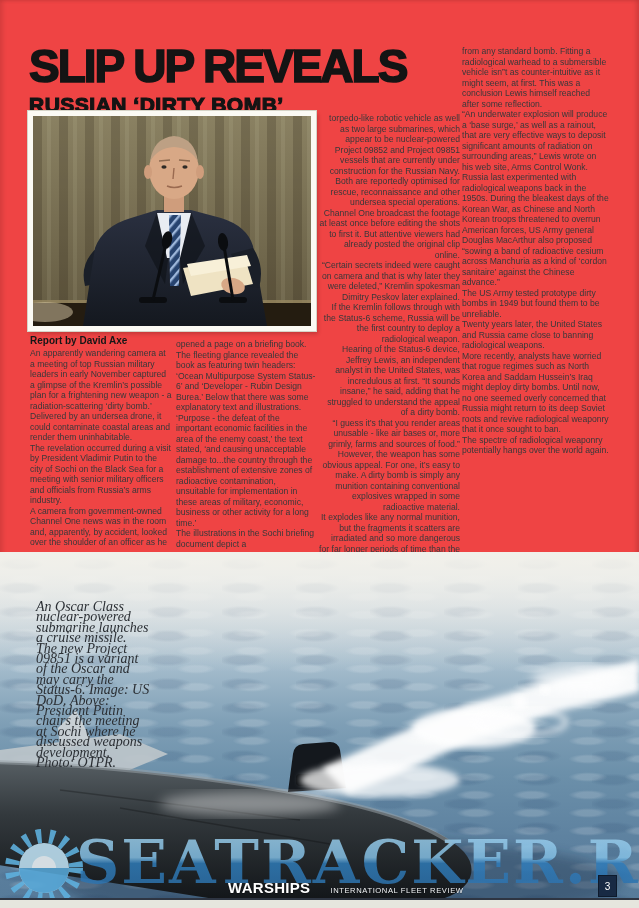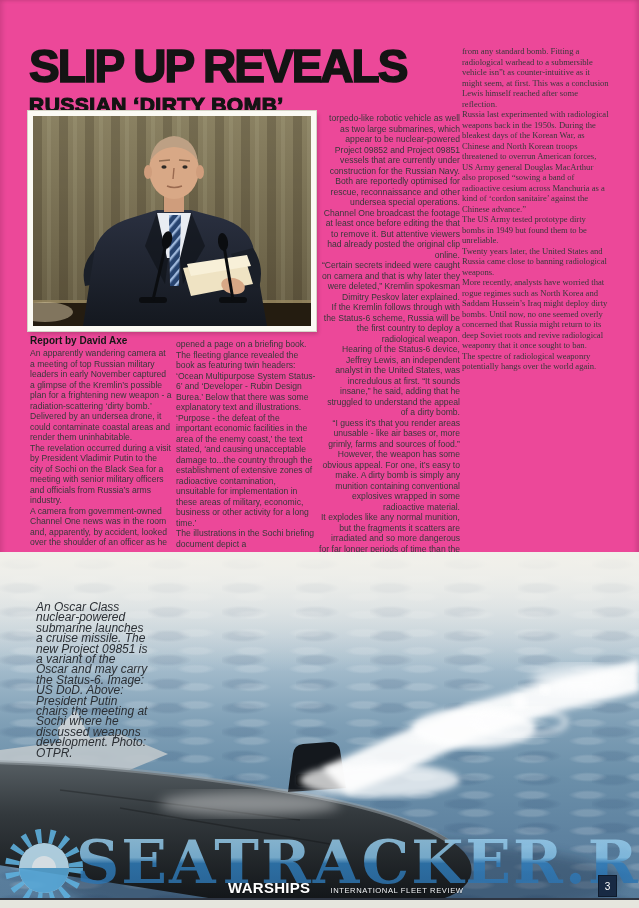--- a/index.html
+++ b/index.html
@@ -1,49 +1,49 @@
 <!DOCTYPE html>
 <html><head>
 <meta charset="utf-8">
 <style>
   html,body{margin:0;padding:0;background:#888;}
-  .page{position:relative;width:639px;height:908px;background:#ec4899;overflow:hidden;
+  .page{position:relative;width:639px;height:908px;background:#ef4444;overflow:hidden;
         font-family:"Liberation Sans",sans-serif;
         box-shadow:inset 3px 0 4px rgba(0,0,0,.10), inset -3px 0 4px rgba(0,0,0,.12);}
   
   .headline{position:absolute;left:29px;top:44px;color:#141414;}
   .headline .l1{display:block;font-size:46px;line-height:44px;font-weight:bold;
                 letter-spacing:-2px;-webkit-text-stroke:1.6px #141414;white-space:nowrap;}
   .headline .l2{display:block;font-size:21px;line-height:33px;font-weight:bold;
                 letter-spacing:.5px;-webkit-text-stroke:1.2px #141414;white-space:nowrap;}
   
   .photo-frame{position:absolute;left:28px;top:111px;width:278px;height:210px;
                border:5px solid #fbfaf4;box-shadow:0 0 0 1px #d6d4c8,2px 3px 4px rgba(0,0,0,.18);}
   .photo-frame svg{display:block;}
   
   .col{position:absolute;font-size:8.6px;line-height:10.5px;color:#38383a;overflow:hidden;}
   .col p{margin:0;}
   #col1{left:30px;top:334px;width:142px;height:232px;}
   #col2{left:176px;top:339px;width:141px;height:227px;}
   #col3{left:319px;top:113px;width:141px;height:455px;text-align:right;}
-  #col4{left:462px;top:46px;width:147px;height:520px;font-family:Liberation Serif, serif;}
+  #col4{left:462px;top:46px;width:147px;height:520px;}
   .byline{font-weight:bold;font-size:10px;line-height:13px;color:#161616;margin-bottom:1px;}
   
   .ocean{position:absolute;left:0;top:552px;width:639px;height:356px;
          background:linear-gradient(180deg,#f1f0ea 0%,#e3e8ea 6%,#c6d3dc 18%,#a4bccc 32%,#7f9fb6 48%,#6c90aa 62%,#5e82a0 80%,#567a99 100%);}
   .ocean .waves{position:absolute;inset:0;
      background-image:
        radial-gradient(ellipse 28px 7px at 28px 9px, rgba(255,255,255,.20) 0 40%, rgba(255,255,255,0) 70%),
        radial-gradient(ellipse 34px 9px at 20px 12px, rgba(25,55,95,.16) 0 40%, rgba(25,55,95,0) 70%);
      background-size:56px 18px, 74px 24px;opacity:.8;}
   .ocean .haze{position:absolute;left:0;top:0;width:100%;height:120px;
      background:linear-gradient(180deg,rgba(241,240,234,.95),rgba(241,240,234,0));}
   .ocean svg{position:absolute;inset:0;}
-  .caption{position:absolute;left:36px;top:602px;width:114px;font-size:12px;line-height:10.4px;
-           font-style:italic;color:#2b2f34;}
+  .caption{position:absolute;left:36px;top:602px;width:114px;font-size:14px;line-height:10.4px;
+           font-style:italic;color:#2b2f34;font-family:Liberation Serif, serif;}
   
   .watermark{position:absolute;left:0;top:828px;width:639px;height:76px;pointer-events:none;}
   .watermark-text{position:absolute;left:76px;top:-4px;font-family:"DejaVu Serif",serif;font-weight:bold;
      font-size:60px;line-height:76px;letter-spacing:2px;white-space:nowrap;
      color:rgba(62,140,200,.80);text-shadow:0 -1px 0 rgba(180,220,245,.55);}
   @supports (-webkit-background-clip:text){
     .watermark-text{background:linear-gradient(180deg,#a6d4ef 0%,#85c1e6 44%,#2f7cba 52%,#2d6ea8 100%);
        -webkit-background-clip:text;background-clip:text;color:transparent;opacity:.84;text-shadow:none;}
   }
   .sun{position:absolute;left:4px;top:0px;opacity:.88;}
@@ -141,29 +141,30 @@
     <p>The revelation occurred during a visit by President Vladimir Putin to the city of Sochi on the Black Sea for a meeting with senior military officers and officials from Russia’s arms industry.</p>
     <p>A camera from government-owned Channel One news was in the room and, apparently, by accident, looked over the shoulder of an officer as he</p>
   </div>
   <div class="col" id="col2">
     <p>opened a page on a briefing book. The fleeting glance revealed the book as featuring twin headers: ‘Ocean Multipurpose System Status-6’ and ‘Developer - Rubin Design Burea.’ Below that there was some explanatory text and illustrations. ‘Purpose - the defeat of the important economic facilities in the area of the enemy coast,’ the text stated, ‘and causing unacceptable damage to...the country through the establishment of extensive zones of radioactive contamination, unsuitable for implementation in these areas of military, economic, business or other activity for a long time.’</p>
     <p>The illustrations in the Sochi briefing document depict a</p>
   </div>
   <div class="col" id="col3">
     <p>torpedo-like robotic vehicle as well as two large submarines, which appear to be nuclear-powered Project 09852 and Project 09851 vessels that are currently under construction for the Russian Navy.</p>
     <p>Both are reportedly optimised for rescue, reconnaissance and other undersea special operations.</p>
-    <p>Channel One broadcast the footage at least once before editing the that to remove it. But attentive viewers had already posted the original clip online.</p>
+    <p>Channel One broadcast the footage at least once before editing the shots to first it. But attentive viewers had already posted the original clip online.</p>
     <p>“Certain secrets indeed were caught on camera and that is why later they were deleted,” Kremlin spokesman Dimitry Peskov later explained.</p>
     <p>If the Kremlin follows through with the Status-6 scheme, Russia will be the first country to deploy a radiological weapon.</p>
     <p>Hearing of the Status-6 device, Jeffrey Lewis, an independent analyst in the United States, was incredulous at first. “It sounds insane,” he said, adding that he struggled to understand the appeal of a dirty bomb.</p>
     <p>“I guess it’s that you render areas unusable - like air bases or, more grimly, farms and sources of food.” However, the weapon has some obvious appeal. For one, it’s easy to make. A dirty bomb is simply any munition containing conventional explosives wrapped in some radioactive material.</p>
     <p>It explodes like any normal munition, but the fragments it scatters are irradiated and so more dangerous for far longer periods of time than the debris</p>
   </div>
   <div class="col" id="col4">
     <p>from any standard bomb. Fitting a radiological warhead to a submersible vehicle isn”t as counter-intuitive as it might seem, at first. This was a conclusion Lewis himself reached after some reflection.</p>
+    <p>“An underwater explosion will produce a ‘base surge,’ as well as a rainout, that are very effective ways to deposit significant amounts of radiation on surrounding areas,” Lewis wrote on his web site, Arms Control Wonk.</p>
     <p>Russia last experimented with radiological weapons back in the 1950s. During the bleakest days of the Korean War, as Chinese and North Korean troops threatened to overrun American forces, US Army general Douglas MacArthur also proposed “sowing a band of radioactive cesium across Manchuria as a kind of ‘cordon sanitaire’ against the Chinese advance.”</p>
     <p>The US Army tested prototype dirty bombs in 1949 but found them to be unreliable.</p>
     <p>Twenty years later, the United States and Russia came close to banning radiological weapons.</p>
     <p>More recently, analysts have worried that rogue regimes such as North Korea and Saddam Hussein’s Iraq might deploy dirty bombs. Until now, no one seemed overly concerned that Russia might return to its deep Soviet roots and revive radiological weaponry that it once sought to ban.</p>
     <p>The spectre of radiological weaponry potentially hangs over the world again.</p>
   </div>
 
   <div class="ocean">
     <div class="waves"></div>
     <div class="haze"></div>

